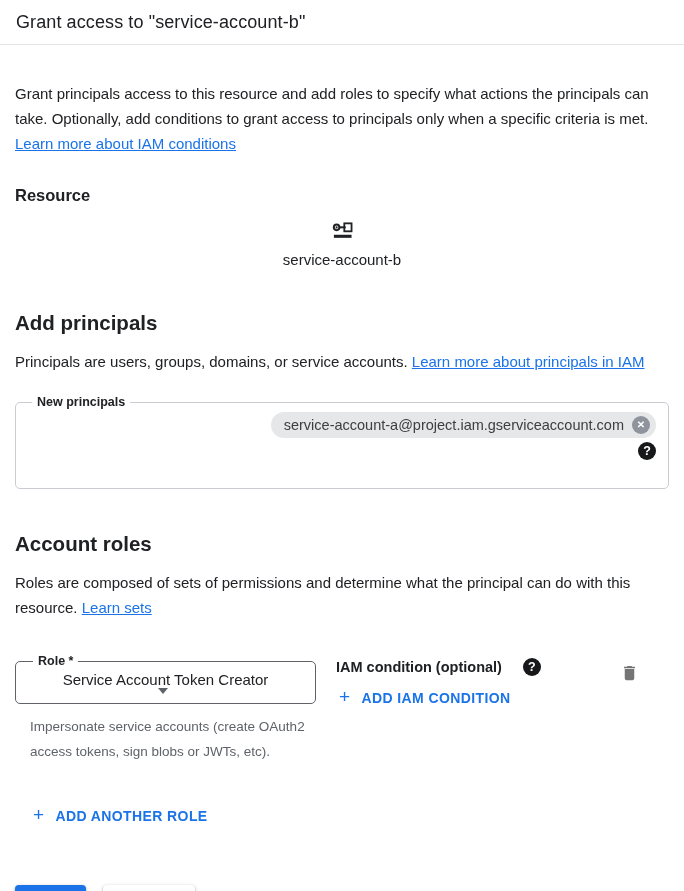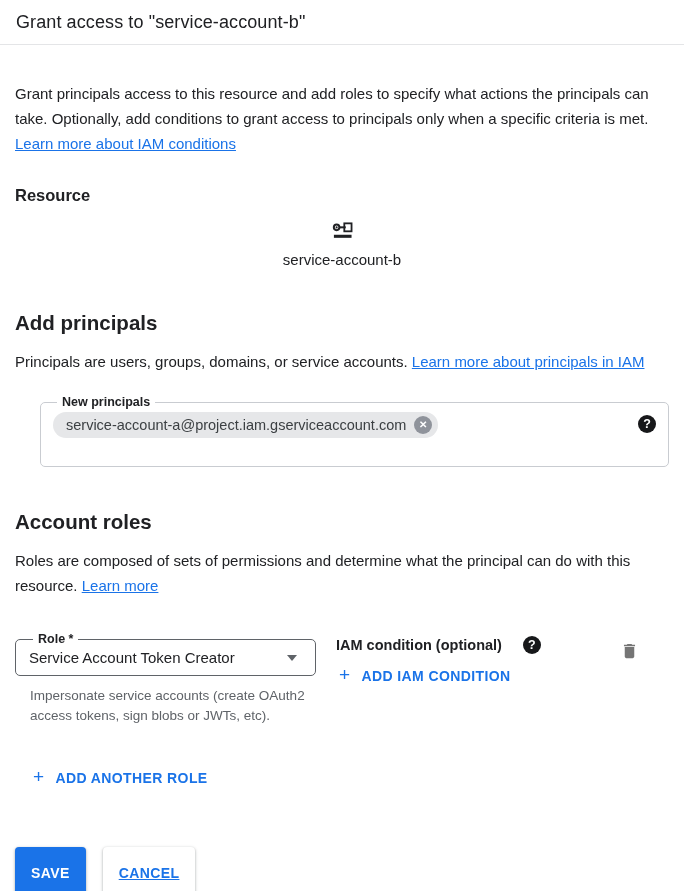--- a/index.html
+++ b/index.html
@@ -22,46 +22,46 @@
   .section-heading-sm { margin:30px 0 0; font-size:16.5px; font-weight:700; color:#202124; }
   .section-heading-lg { margin:43px 0 0; font-size:20.5px; font-weight:700; color:#202124; }
 
   .resource-row { margin-top:16px; display:flex; align-items:center; gap:11px; font-size:15px;flex-direction:column; }
 
   fieldset { margin:0; }
   legend { font-size:12.5px; font-weight:700; color:#202124; padding:0 5px; margin-left:4px; }
 
   .principals-fieldset {
     margin-top:21px; border:1px solid #c9ccd1; border-radius:5px;
-    padding:2px 12px 28px; position:relative;margin-left:25px;
+    padding:2px 12px 28px; position:relative;
   }
-  .chip-row { display:flex; align-items:flex-start; }
+  .chip-row { display:flex; align-items:flex-end;flex-direction:column; }
   .chip {
     display:inline-flex; align-items:center; gap:8px;
     background:#e6e7e9; border-radius:15px; padding:4px 6px 4px 13px;
     font-size:14.5px; color:#3c4043; margin-top:1px;
   }
   .chip-close {
     width:18px; height:18px; border-radius:50%; background:#8f939b; color:#fff;
     display:inline-flex; align-items:center; justify-content:center;
     font-size:10px; font-weight:700; cursor:pointer; line-height:1;
   }
   .field-help { margin-left:auto; margin-top:3px; }
   .help-badge {
     width:18px; height:18px; border-radius:50%; background:#17181a; color:#fff;
     display:inline-flex; align-items:center; justify-content:center;
     font-size:12.5px; font-weight:700; cursor:pointer; line-height:1; flex:none;
   }
 
   .role-row { display:flex; align-items:flex-start; margin-top:34px; }
   .role-col { width:301px; flex:none; }
   .role-fieldset { border:1px solid #5f6368; border-radius:5px; padding:1px 13px 9px; cursor:pointer; }
-  .role-value-row { display:flex; align-items:center; justify-content:space-between; margin-top:2px; font-size:15px; color:#202124; }
+  .role-value-row { display:flex; align-items:center; justify-content:space-between; margin-top:2px; font-size:15px; color:#202124;flex-direction:column; }
   .arrow-down { width:0; height:0; border-left:5px solid transparent; border-right:5px solid transparent; border-top:6px solid #5f6368; margin-right:5px; }
-  .role-desc { margin:10px 0 0 15px; width:282px; font-size:13.5px; line-height:20px; color:#5f6368; }
+  .role-desc { margin:10px 0 0 15px; width:282px; font-size:13.5px; line-height:25px; color:#5f6368; }
 
   .condition-col { margin-left:20px; padding-top:4px; }
   .condition-label-row { display:flex; align-items:center; gap:21px; font-size:14.5px; font-weight:700; color:#202124; }
   .blue-action {
     display:inline-flex; align-items:center; gap:11px; color:#1a73e8;
     font-weight:700; font-size:14px; letter-spacing:.4px; cursor:pointer;
   }
   .add-condition { margin:13px 0 0 3px; }
   .plus-glyph { font-size:19px; font-weight:400; line-height:1; margin-top:-2px; }
 
@@ -120,21 +120,21 @@
           <span class="chip-close">✕</span>
         </span>
         <span class="field-help">
           <span class="help-badge">?</span>
         </span>
       </div>
     </fieldset>
 
     <h2 class="section-heading-lg">Account roles</h2>
 
-    <p class="body-text para"><span>Roles are composed of sets of permissions and determine what the principal can do with this resource. </span><a class="link">Learn more</a></p>
+    <p class="body-text para"><span>Roles are composed of sets of permissions and determine what the principal can do with this resource. </span><a class="link">Learn sets</a></p>
 
     <div class="role-row">
 
       <div class="role-col">
         <fieldset class="role-fieldset">
           <legend>Role *</legend>
           <div class="role-value-row">
             <span>Service Account Token Creator</span>
             <span class="arrow-down"></span>
           </div>

